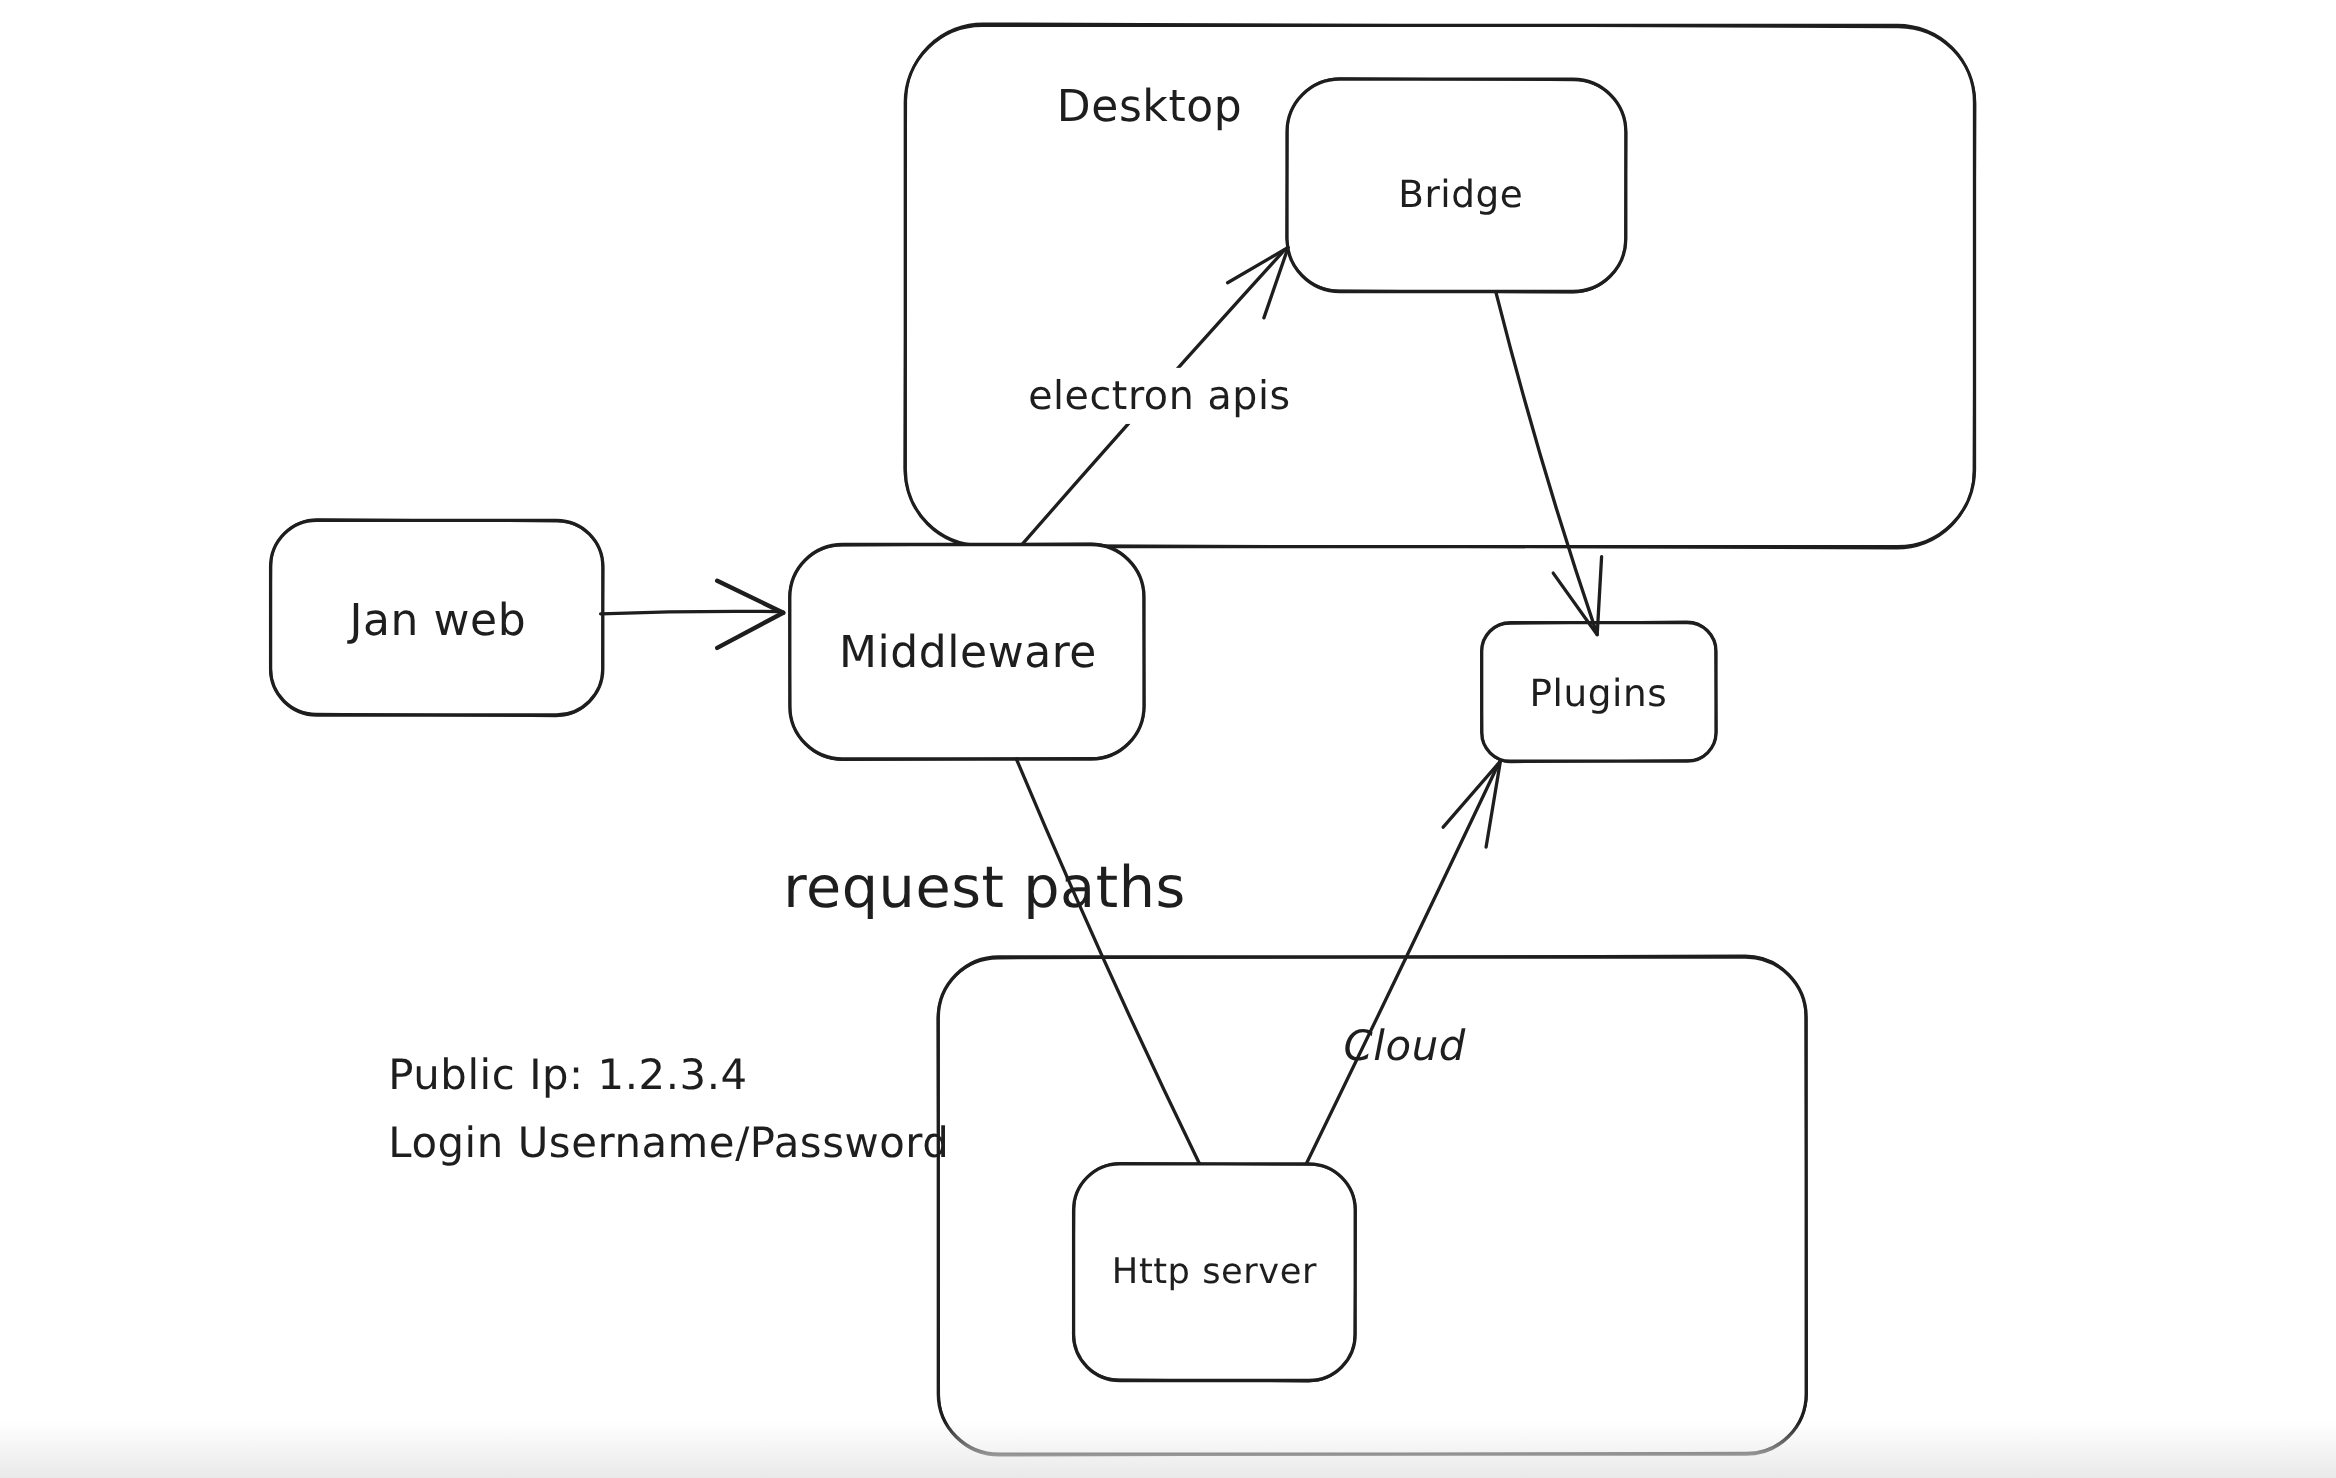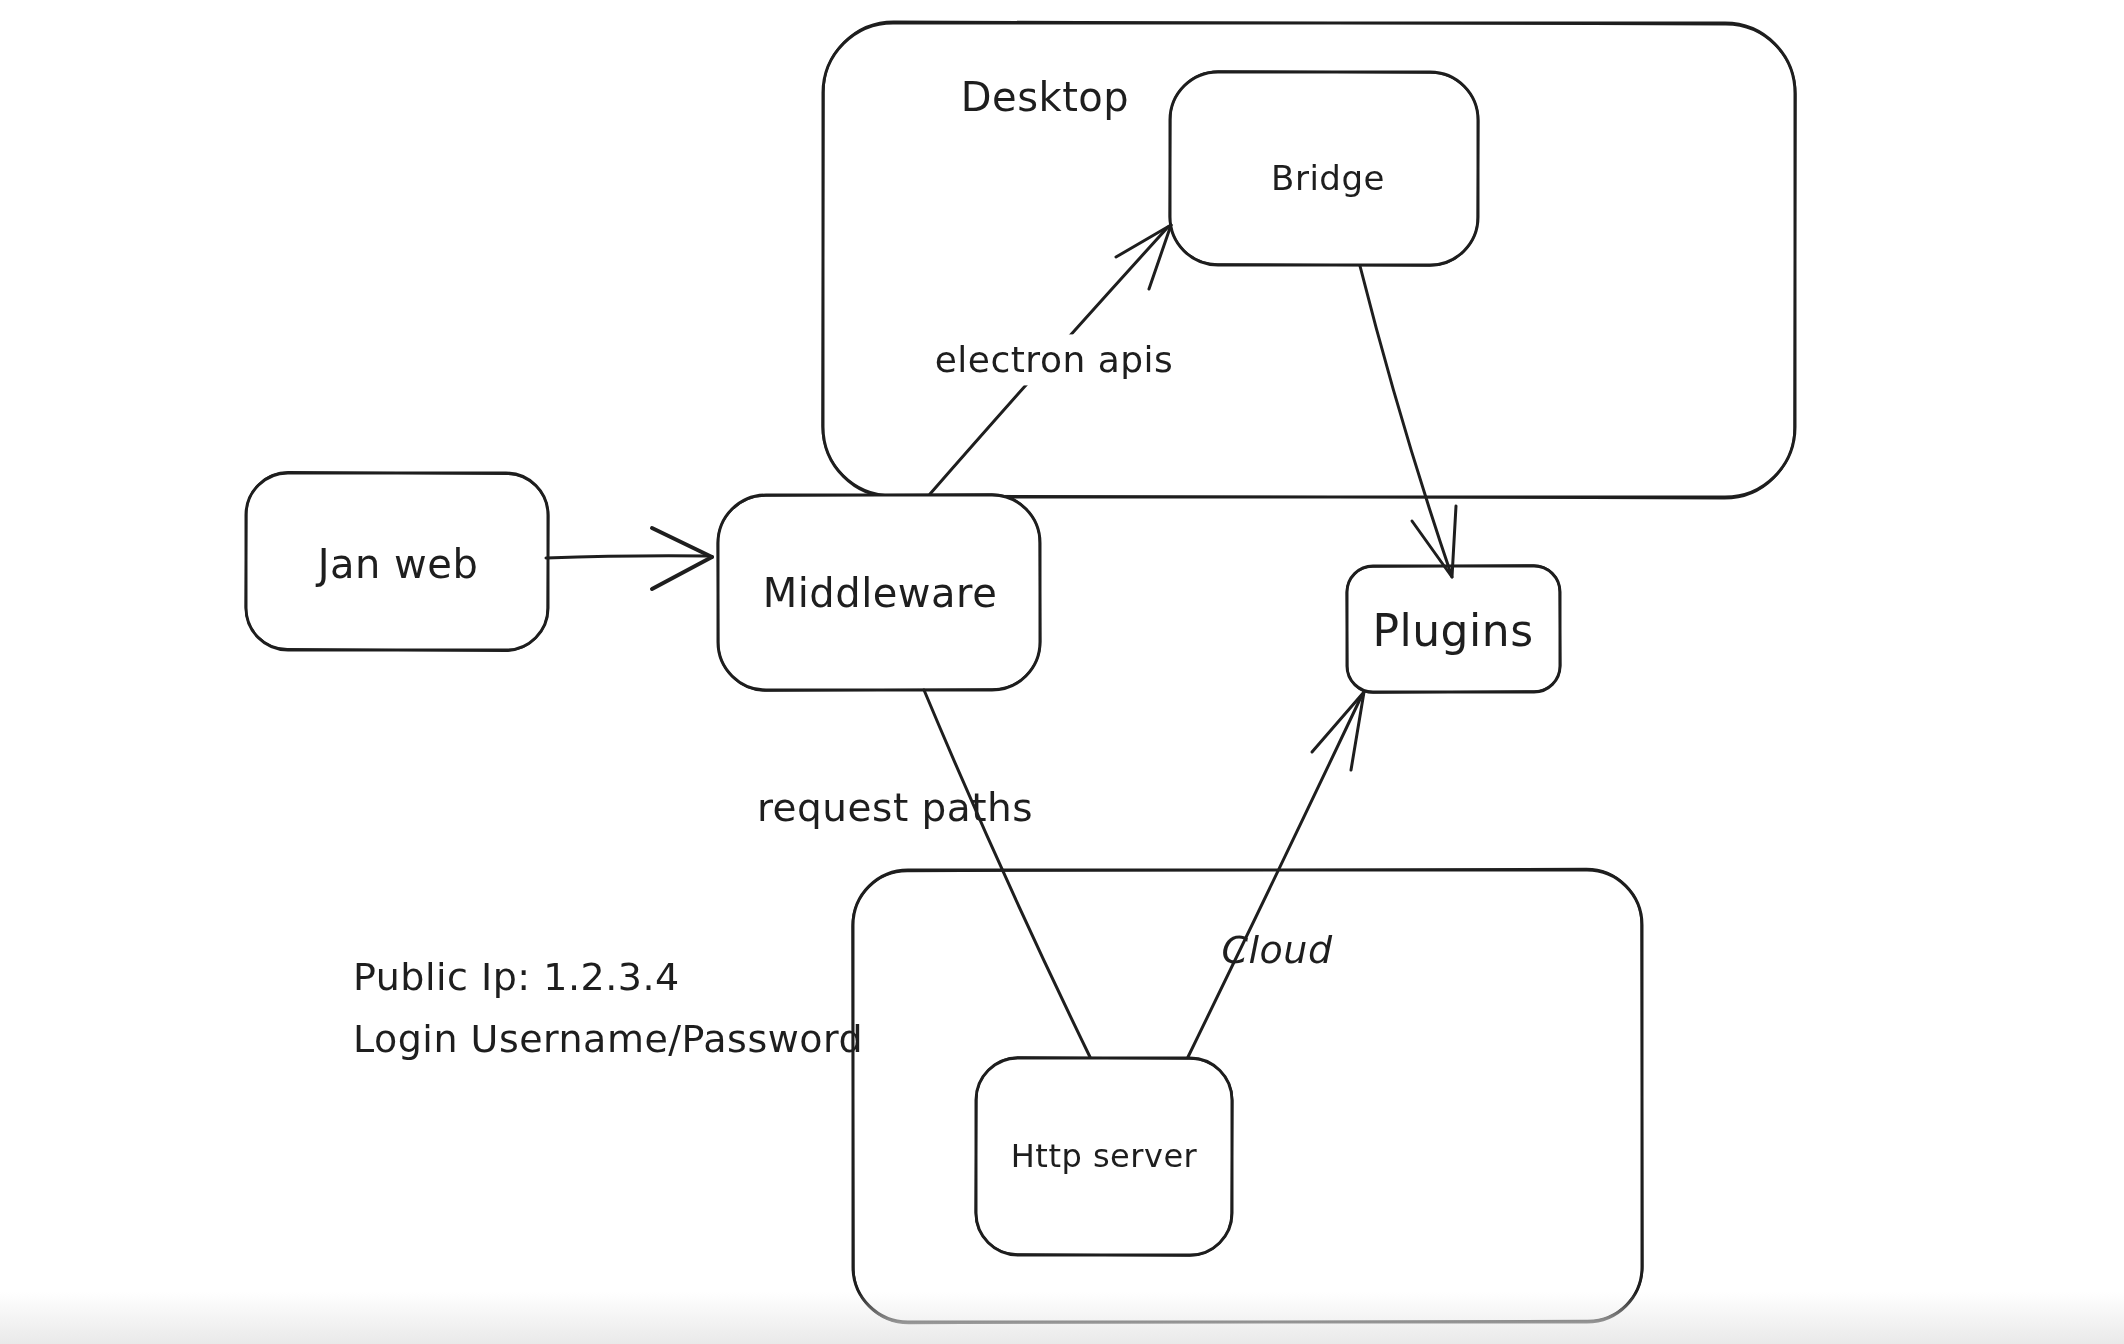--- a/index.html
+++ b/index.html
@@ -24,21 +24,21 @@
   .lbl {
     position: absolute;
     transform: translate(-50%, -50%);
     white-space: nowrap;
     color: #1e1e1e;
     letter-spacing: 0.5px;
     font-weight: 500;
     line-height: 1.2;
   }
   .lbl.node-lbl   { font-size: 40px; }
-  .lbl.small-lbl  { font-size: 44px; }
+  .lbl.small-lbl  { font-size: 34px; }
   .lbl.edge-lbl   { font-size: 36px; }
   .lbl.masked     { background: #ffffff; padding: 4px 10px; }
   .notes {
     position: absolute;
     left: 353px;
     top: 946px;
     font-size: 38px;
     line-height: 62px;
     letter-spacing: 0.5px;
     font-weight: 500;
@@ -134,21 +134,21 @@
   <div class="lbl node-lbl" style="left:880px; top:593px;">Middleware</div>
 
   <div class="lbl node-lbl" style="left:1328px; top:178px; font-size:34px;">Bridge</div>
 
   <div class="lbl small-lbl" style="left:1453px; top:631px;">Plugins</div>
 
   <div class="lbl node-lbl" style="left:1104px; top:1156px; font-size:32px;">Http server</div>
 
   <div class="lbl edge-lbl masked" style="left:1054px; top:360px;">electron apis</div>
 
-  <div class="lbl edge-lbl" style="left:895px; top:808px; font-size:39px;">request paths</div>
+  <div class="lbl edge-lbl" style="left:895px; top:808px; font-size:52px;">request paths</div>
 
   <div class="notes">
     <div>Public Ip: 1.2.3.4</div>
     <div>Login Username/Password</div>
   </div>
 
   <div class="bottom-fade"></div>
 </div>
 
 </body></html>

